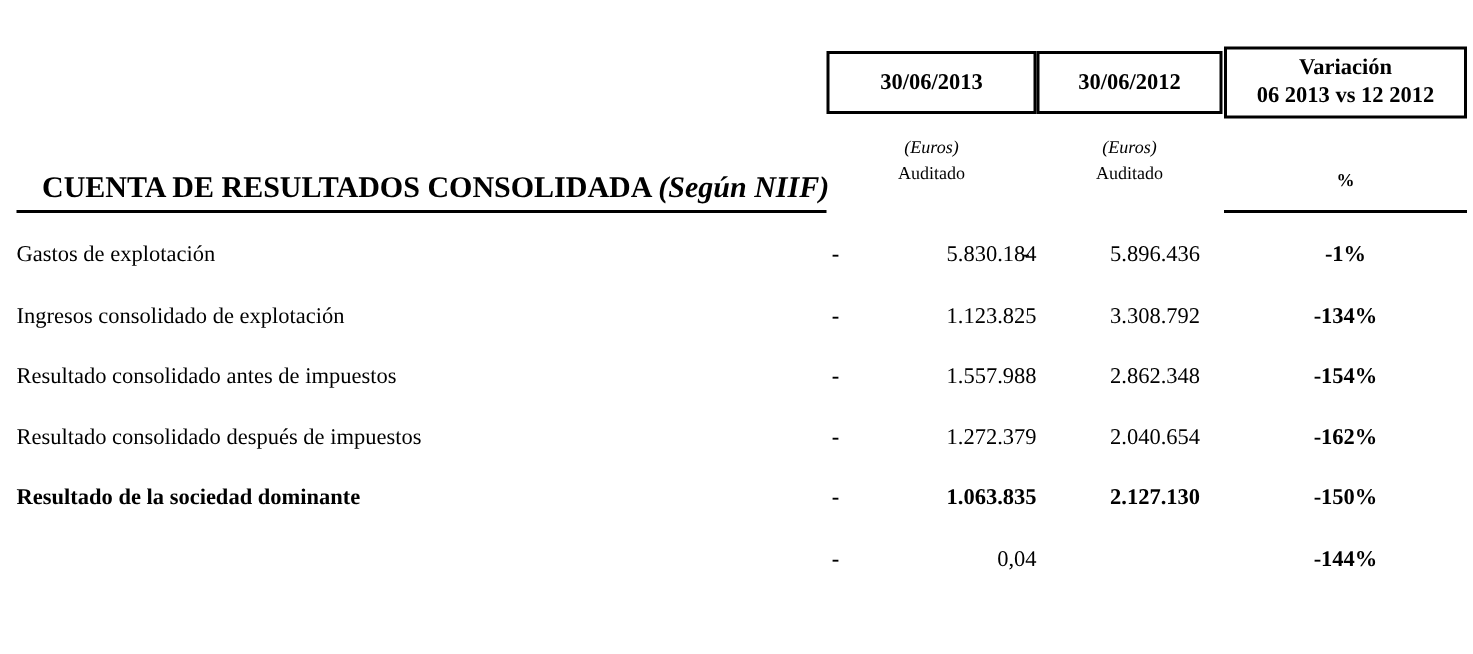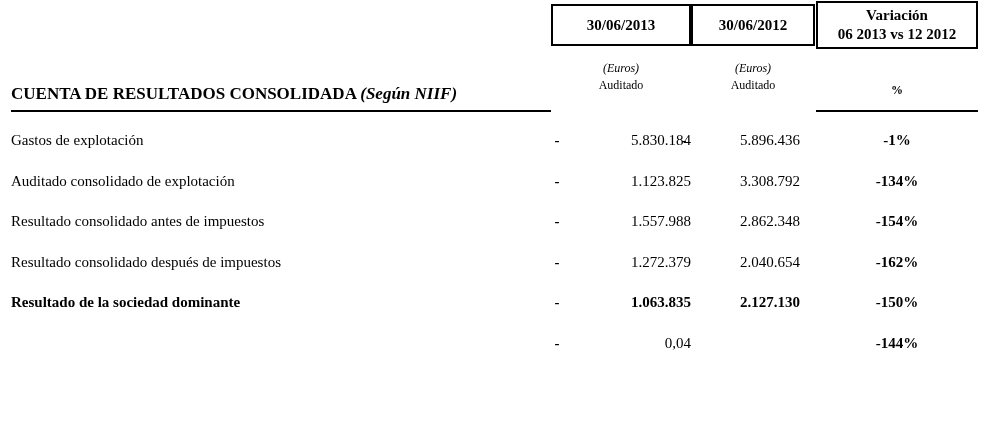--- a/index.html
+++ b/index.html
@@ -12,20 +12,21 @@
     height: 436px;
     font-family: "Liberation Serif", serif;
     color: #000000;
     position: relative;
     overflow: hidden;
   }
   .sheet {
     position: relative;
     width: 982px;
     height: 344px;
+    margin-top: 30px;
   }
 
   
   .hdr-box {
     position: absolute;
     border: 2px solid #000;
     box-sizing: border-box;
     text-align: center;
     font-weight: bold;
     font-size: 15px;
@@ -46,23 +47,23 @@
   }
   .hdr-sub .euros { font-style: italic; }
   .hdr-sub .aud { font-weight: normal; }
   #sub-col1 { left: 551px; top: 60px; width: 140px; }
   #sub-col2 { left: 691px; top: 60px; width: 124px; }
   #sub-col3 { left: 816px; top: 82px; width: 162px; font-weight: bold; }
 
   
   #title {
     position: absolute;
-    left: 11px;
+    left: 28px;
     top: 84px;
-    font-size: 17px;
+    font-size: 20px;
     font-weight: bold;
     white-space: nowrap;
     text-align: center;
   }
   #title .niif { font-style: italic; font-weight: bold; }
 
   
   .rule {
     position: absolute;
     background: #000;
@@ -166,21 +167,21 @@
   <div id="rows">
       <div class="row">
         <span class="label">Gastos de explotación</span>
         <span class="c1sign">-</span>
         <span class="c1">5.830.184</span>
         <span class="c2sign">-</span>
         <span class="c2">5.896.436</span>
         <span class="c3">-1%</span>
       </div>
       <div class="row">
-        <span class="label">Auditado consolidado de explotación</span>
+        <span class="label">Ingresos consolidado de explotación</span>
         <span class="c1sign">-</span>
         <span class="c1">1.123.825</span>
         <span class="c2sign"></span>
         <span class="c2">3.308.792</span>
         <span class="c3">-134%</span>
       </div>
       <div class="row">
         <span class="label">Resultado consolidado antes de impuestos</span>
         <span class="c1sign">-</span>
         <span class="c1">1.557.988</span>

